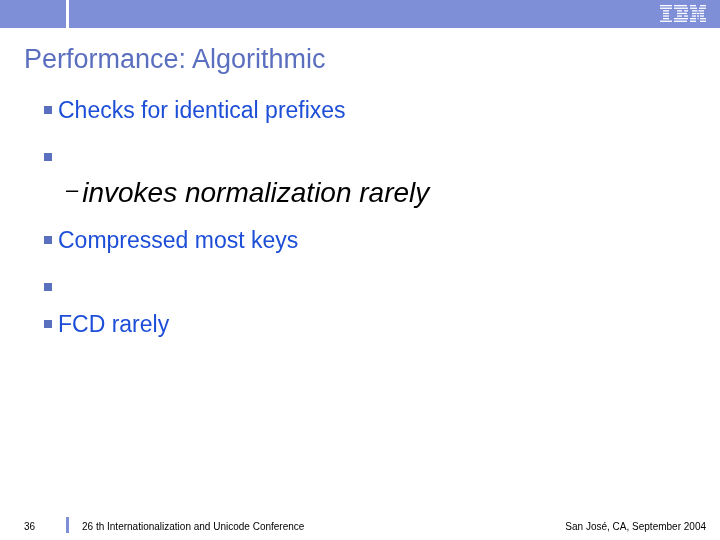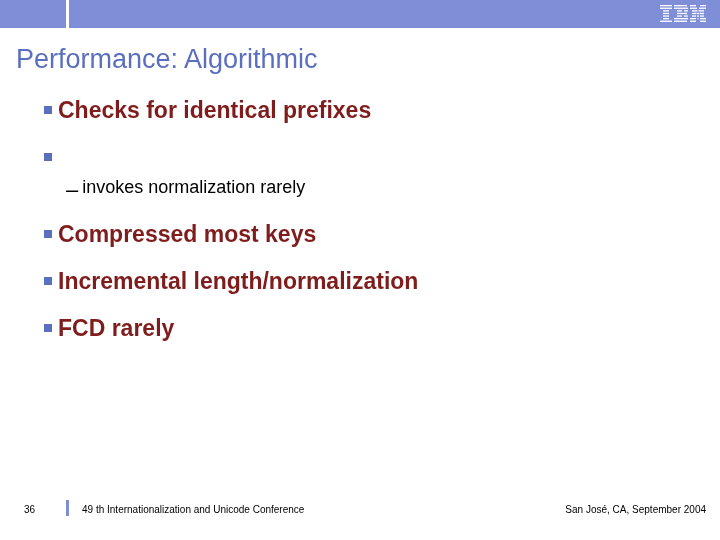--- a/index.html
+++ b/index.html
@@ -29,61 +29,62 @@
     position: absolute;
     right: 14px;
     top: 5px;
     width: 46px;
     height: 18px;
   }
   .title {
     color: #5b6fbf;
     font-size: 27px;
     font-weight: 400;
-    padding: 16px 0 0 16px;
+    padding: 16px 0 0 24px;
   }
   .content {
     padding: 22px 0 0 44px;
   }
   .bullet-row {
     display: flex;
     align-items: flex-start;
     margin-bottom: 20px;
   }
   .bullet-square {
     width: 8px;
     height: 8px;
     background: #5b6fbf;
     margin-top: 9px;
     margin-right: 6px;
     flex-shrink: 0;
   }
   .bullet-text {
     font-size: 23px;
-    font-weight: 700;
-    color: #7f1d1d;
+    font-weight: 400;
+    color: #1d4ed8;
   }
   .sub-row {
     display: flex;
     align-items: flex-start;
     margin: -4px 0 18px 22px;
   }
   .sub-dash {
     font-size: 22px;
     color: #000;
     margin-right: 4px;
     font-style: italic;
   }
   .sub-text {
-    font-size: 18px;
+    font-size: 28px;
+    font-style: italic;
     color: #000;
   }
   .footer {
     position: absolute;
-    bottom: 17px;
+    bottom: 0;
     left: 0;
     width: 100%;
     height: 24px;
   }
   .footer-bar {
     position: absolute;
     left: 66px;
     bottom: 7px;
     width: 3px;
     height: 16px;
@@ -170,26 +171,25 @@
   <div class="sub-row">
     <span class="sub-dash">–</span>
     <span class="sub-text">invokes normalization rarely</span>
   </div>
   <div class="bullet-row">
     <div class="bullet-square"></div>
     <div class="bullet-text">Compressed most keys</div>
   </div>
   <div class="bullet-row">
     <div class="bullet-square"></div>
-    <div class="bullet-text">Incremental length/normalization</div>
   </div>
   <div class="bullet-row">
     <div class="bullet-square"></div>
     <div class="bullet-text">FCD rarely</div>
   </div>
 </div>
 
 <div class="footer">
   <div class="page-num">36</div>
   <div class="footer-bar"></div>
-  <div class="footer-left">49 th Internationalization and Unicode Conference</div>
+  <div class="footer-left">26 th Internationalization and Unicode Conference</div>
   <div class="footer-right">San José, CA, September 2004</div>
 </div>
 
 </body></html>

